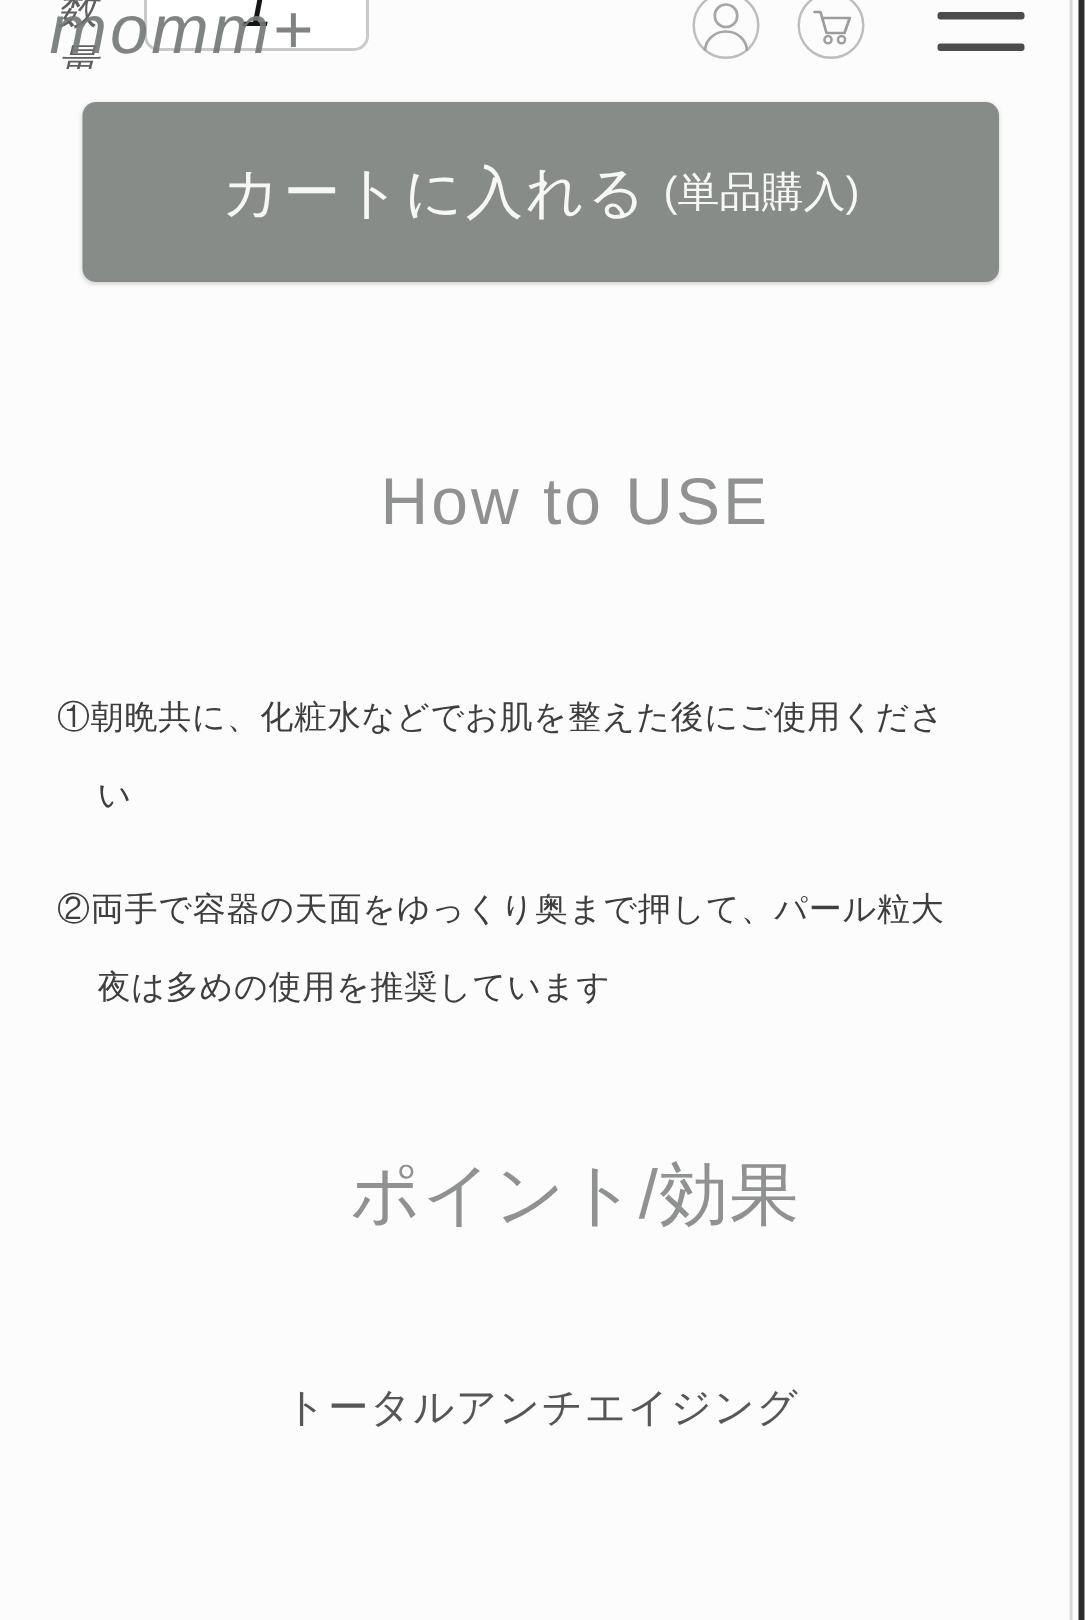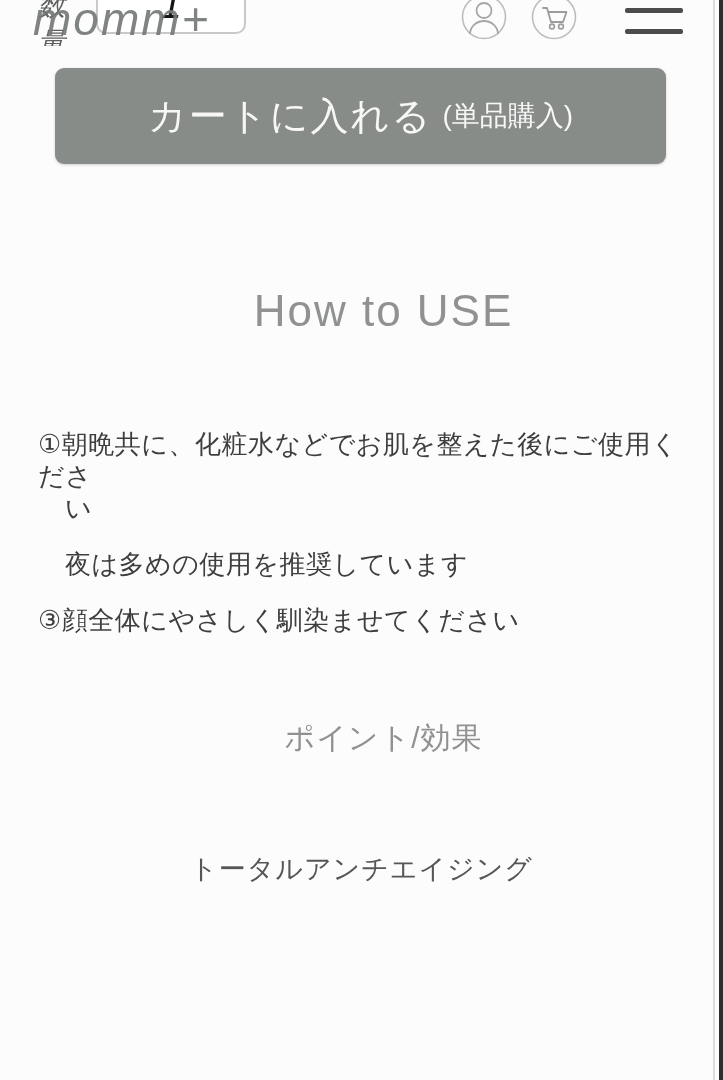--- a/index.html
+++ b/index.html
@@ -29,44 +29,44 @@
   .icon-circle{position:absolute;top:-7px;}
   .icon-account{left:461px;}
   .icon-cart{left:530px;}
   .hamburger{position:absolute;left:625px;top:8px;width:58px;}
   .hamburger .bar{height:5px;background:#4c4c4c;border-radius:2px;}
   .hamburger .bar + .bar{margin-top:16px;}
 
   
   .cart-btn{
     display:flex;align-items:center;justify-content:center;gap:10px;
-    width:611px;height:96px;margin:22px auto 0 55px;
+    width:611px;height:120px;margin:22px auto 0 55px;
     background:#888c88;border:none;border-radius:9px;
     box-shadow:0 1px 3px rgba(0,0,0,0.18);
     color:#f7f7f7;cursor:pointer;
   }
   .cart-btn .main{font-size:38px;letter-spacing:2px;}
   .cart-btn .sub{font-size:28px;letter-spacing:0;text-align:right;}
 
   
   .section-title{
     margin:0;text-align:center;font-weight:400;color:#8f9290;padding-left:44px;
   }
   .howto-title{font-size:44px;letter-spacing:2px;margin-top:122px;}
   .steps{margin-top:92px;padding:0 28px 0 38px;color:#3e3e3e;}
   .step{margin-bottom:24px;}
-  .step-line{font-size:26px;line-height:32px;letter-spacing:0.5px;}
+  .step-line{font-size:22px;line-height:52px;letter-spacing:0.5px;font-family:Liberation Serif, serif;}
   .step-line2{padding-left:27px;}
   .note{
     margin-top:8px;padding-left:28px;
     font-size:23px;color:#4a4a4a;letter-spacing:0.5px;line-height:34px;
   }
 
   
-  .points-title{font-size:30px;letter-spacing:1px;margin-top:82px;}
+  .points-title{font-size:46px;letter-spacing:1px;margin-top:82px;}
   .point-item{
     margin:0;text-align:center;font-size:27px;color:#565656;letter-spacing:1px;
   }
   .point-item.first{margin-top:92px;}
 
   
   .edge-light{position:absolute;right:8px;top:0;width:2px;height:1080px;background:#dadada;z-index:5;}
   .edge-dark{position:absolute;right:0;top:0;width:4px;height:1080px;background:#2d2d2d;z-index:6;}
 
   svg{display:block;}
@@ -115,25 +115,22 @@
   </button>
 
   <h2 class="section-title howto-title">How to USE</h2>
 
   <div class="steps">
     <div class="step">
       <div class="step-line">①朝晩共に、化粧水などでお肌を整えた後にご使用くださ</div>
       <div class="step-line step-line2">い</div>
     </div>
     <div class="step">
+      <div class="step-line">②両手で容器の天面をゆっくり奥まで押して、パール粒大</div>
       <div class="step-line step-line2">夜は多めの使用を推奨しています</div>
-    </div>
-    <div class="step">
-      <div class="step-line">③顔全体にやさしく馴染ませてください</div>
-      <div class="step-line step-line2"></div>
     </div>
   </div>
 
   <h2 class="section-title points-title">ポイント/効果</h2>
   <p class="point-item first">トータルアンチエイジング</p>
 
   <div class="edge-light"></div>
   <div class="edge-dark"></div>
 </div>
 

